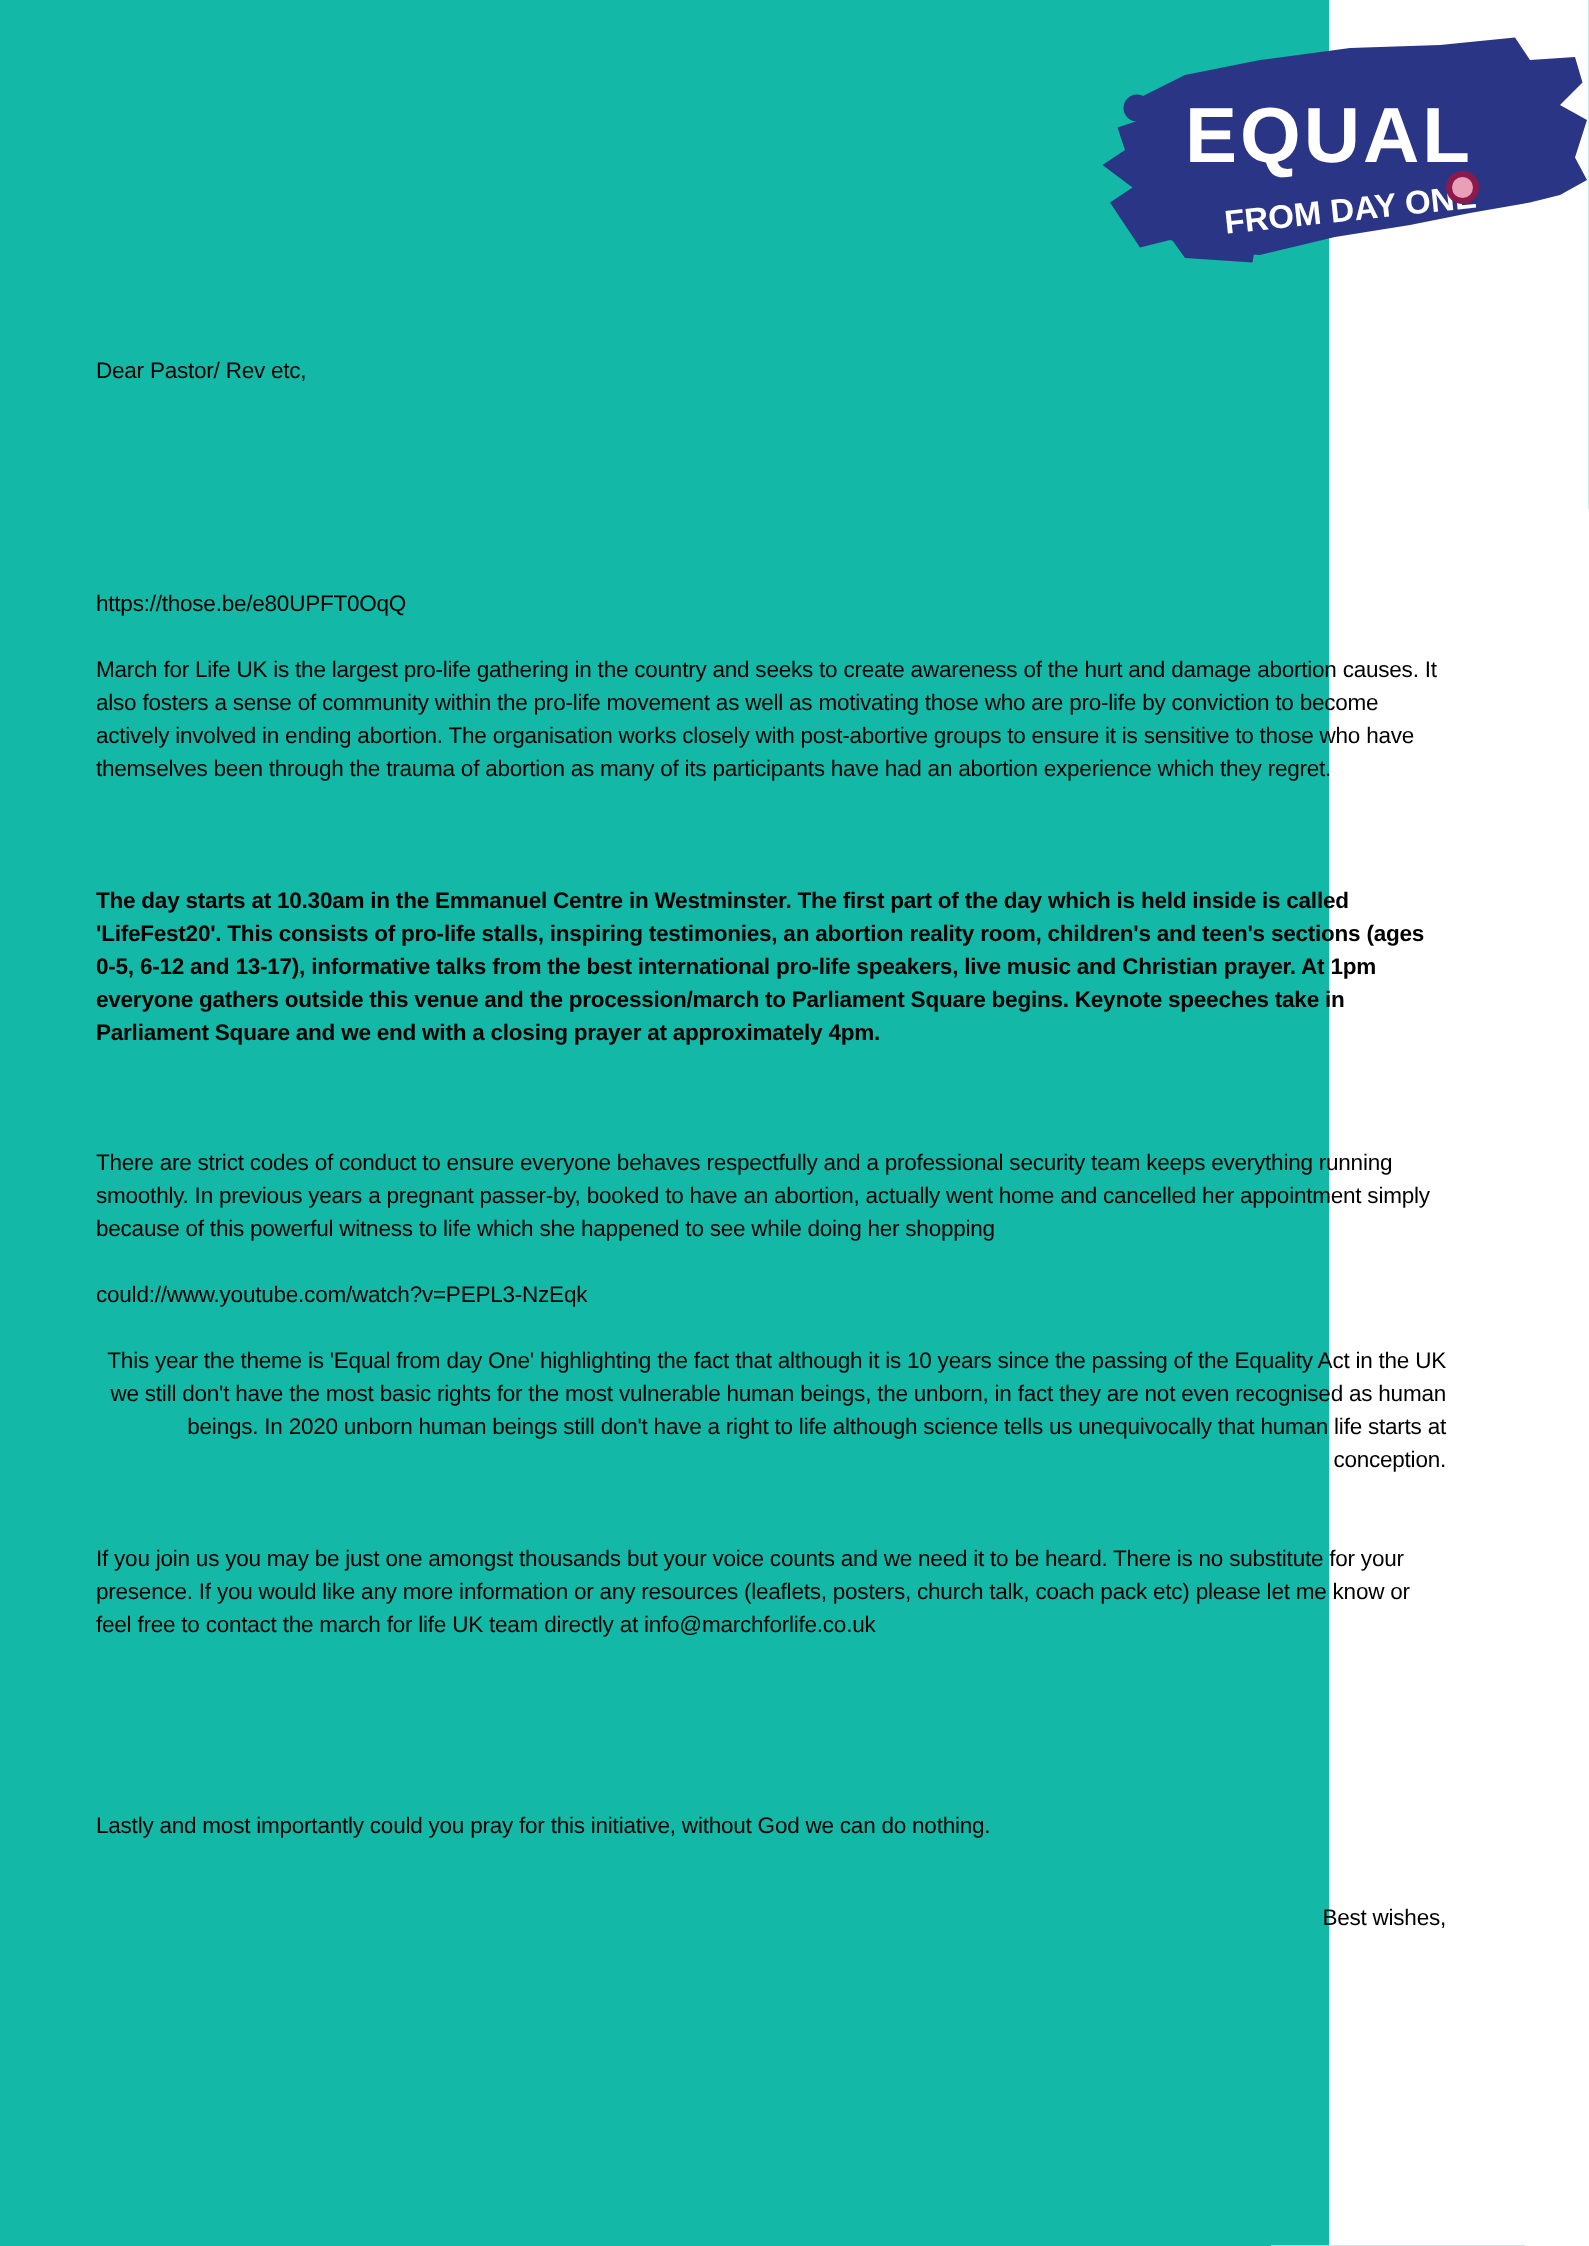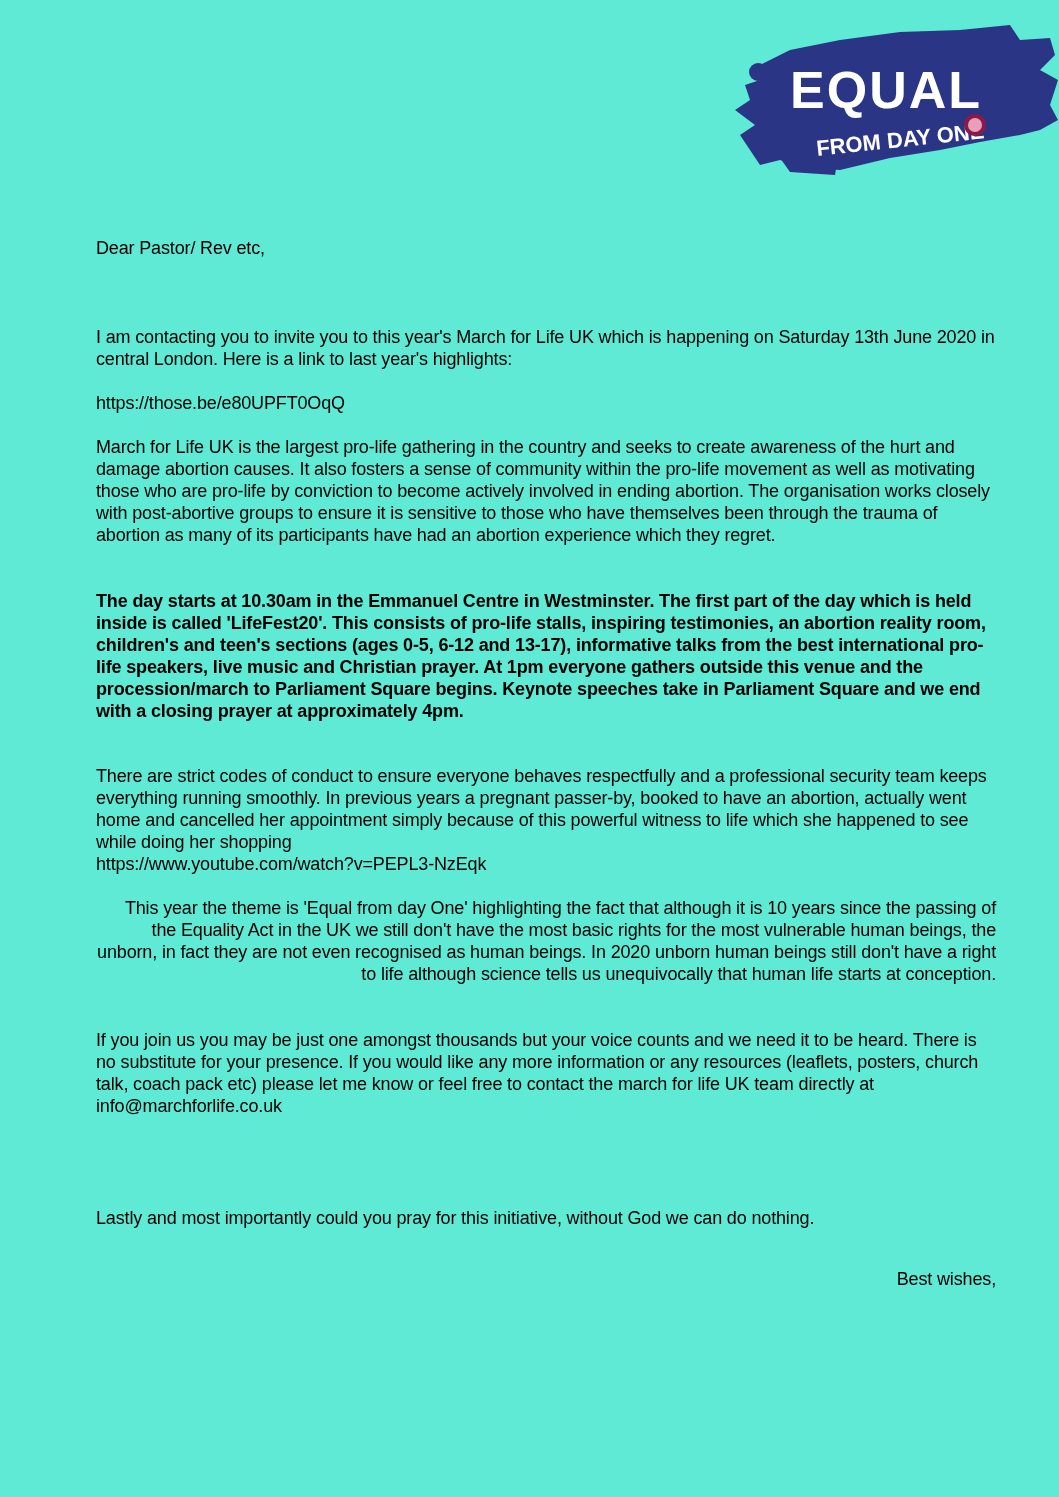--- a/index.html
+++ b/index.html
@@ -1,22 +1,22 @@
 <!DOCTYPE html>
 <html><head>
 <meta charset="utf-8">
 <style>
   html, body { margin: 0; padding: 0; background: #ffffff; }
   body { width: 1059px; height: 1497px; position: relative; overflow: hidden; }
-  .page { position: absolute; left: 0; top: 0; width: 1059px; height: 1497px; background: #5eead4; }
+  .page { position: absolute; left: 0; top: 0; width: 886px; height: 1497px; background: #14b8a6; }
   .logo { position: absolute; left: 720px; top: 10px; width: 340px; height: 170px; }
   .text {
-    position: absolute; left: 96px; width: 900px;
+    position: absolute; left: 64px; width: 900px;
     font-family: "Liberation Sans", sans-serif;
-    font-size: 18px; line-height: 22px; color: #000;
+    font-size: 15px; line-height: 22px; color: #000;
     letter-spacing: -0.15px;
   }
   .text p { margin: 0; }
 </style>
 </head>
 <body>
 
 <div class="page">
 
   <svg class="logo" viewBox="0 0 340 170" xmlns="http://www.w3.org/2000/svg">
@@ -27,42 +27,39 @@
     <text x="70" y="98" font-family="Liberation Sans, sans-serif" font-weight="bold" font-size="52" fill="#ffffff" letter-spacing="2">EQUAL</text>
     <g transform="rotate(-6 200 120)">
       <text x="95" y="135" font-family="Liberation Sans, sans-serif" font-weight="bold" font-size="22" fill="#ffffff">FROM DAY ONE</text>
     </g>
     <circle cx="255" cy="115" r="11" fill="#8b1a4a"></circle>
     <circle cx="255" cy="115" r="7" fill="#e8a0b8"></circle>
   </svg>
 
   <div class="text" style="top:237px;">Dear Pastor/ Rev etc,</div>
 
-  <div class="text" style="top:326px;">
-    <p>I am contacting you to invite you to this year's March for Life UK which is happening on Saturday 13th June 2020 in central London. Here is a link to last year's highlights:</p>
-  </div>
 
   <div class="text" style="top:392px;">
     <p>https://those.be/e80UPFT0OqQ</p>
   </div>
 
   <div class="text" style="top:436px;">
     <p>March for Life UK is the largest pro-life gathering in the country and seeks to create awareness of the hurt and damage abortion causes. It also fosters a sense of community within the pro-life movement as well as motivating those who are pro-life by conviction to become actively involved in ending abortion. The organisation works closely with post-abortive groups to ensure it is sensitive to those who have themselves been through the trauma of abortion as many of its participants have had an abortion experience which they regret.</p>
   </div>
 
   <div class="text" style="top:590px;font-weight:bold;">
     <p>The day starts at 10.30am in the Emmanuel Centre in Westminster. The first part of the day which is held inside is called 'LifeFest20'. This consists of pro-life stalls, inspiring testimonies, an abortion reality room, children's and teen's sections (ages 0-5, 6-12 and 13-17), informative talks from the best international pro-life speakers, live music and Christian prayer. At 1pm everyone gathers outside this venue and the procession/march to Parliament Square begins. Keynote speeches take in Parliament Square and we end with a closing prayer at approximately 4pm.</p>
   </div>
 
   <div class="text" style="top:765px;">
     <p>There are strict codes of conduct to ensure everyone behaves respectfully and a professional security team keeps everything running smoothly. In previous years a pregnant passer-by, booked to have an abortion, actually went home and cancelled her appointment simply because of this powerful witness to life which she happened to see while doing her shopping</p>
   </div>
 
   <div class="text" style="top:853px;">
-    <p>https://www.youtube.com/watch?v=PEPL3-NzEqk</p>
+    <p>could://www.youtube.com/watch?v=PEPL3-NzEqk</p>
   </div>
 
   <div class="text" style="top:897px;text-align:right;">
     <p>This year the theme is 'Equal from day One' highlighting the fact that although it is 10 years since the passing of the Equality Act in the UK we still don't have the most basic rights for the most vulnerable human beings, the unborn, in fact they are not even recognised as human beings. In 2020 unborn human beings still don't have a right to life although science tells us unequivocally that human life starts at conception.</p>
   </div>
 
   <div class="text" style="top:1029px;">
     <p>If you join us you may be just one amongst thousands but your voice counts and we need it to be heard. There is no substitute for your presence. If you would like any more information or any resources (leaflets, posters, church talk, coach pack etc) please let me know or feel free to contact the march for life UK team directly at info@marchforlife.co.uk</p>
   </div>
 

